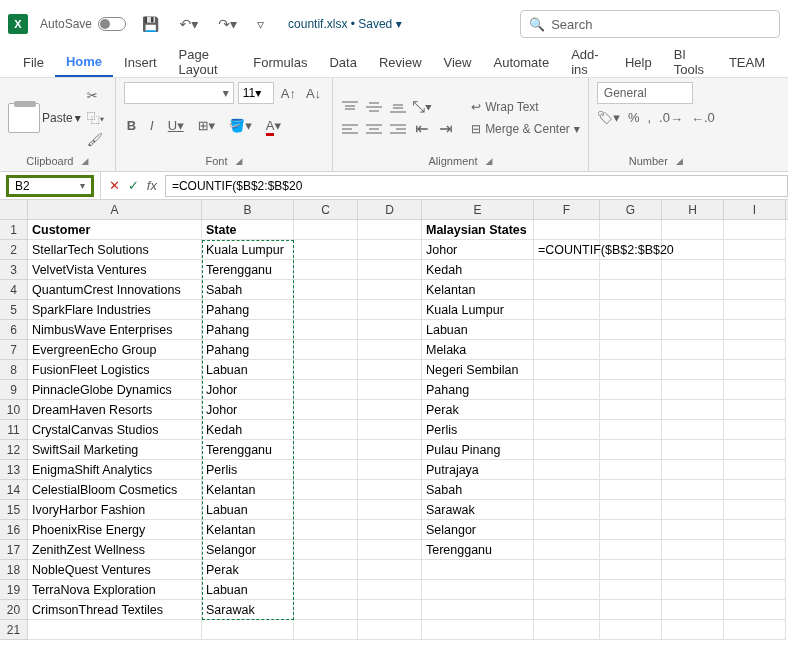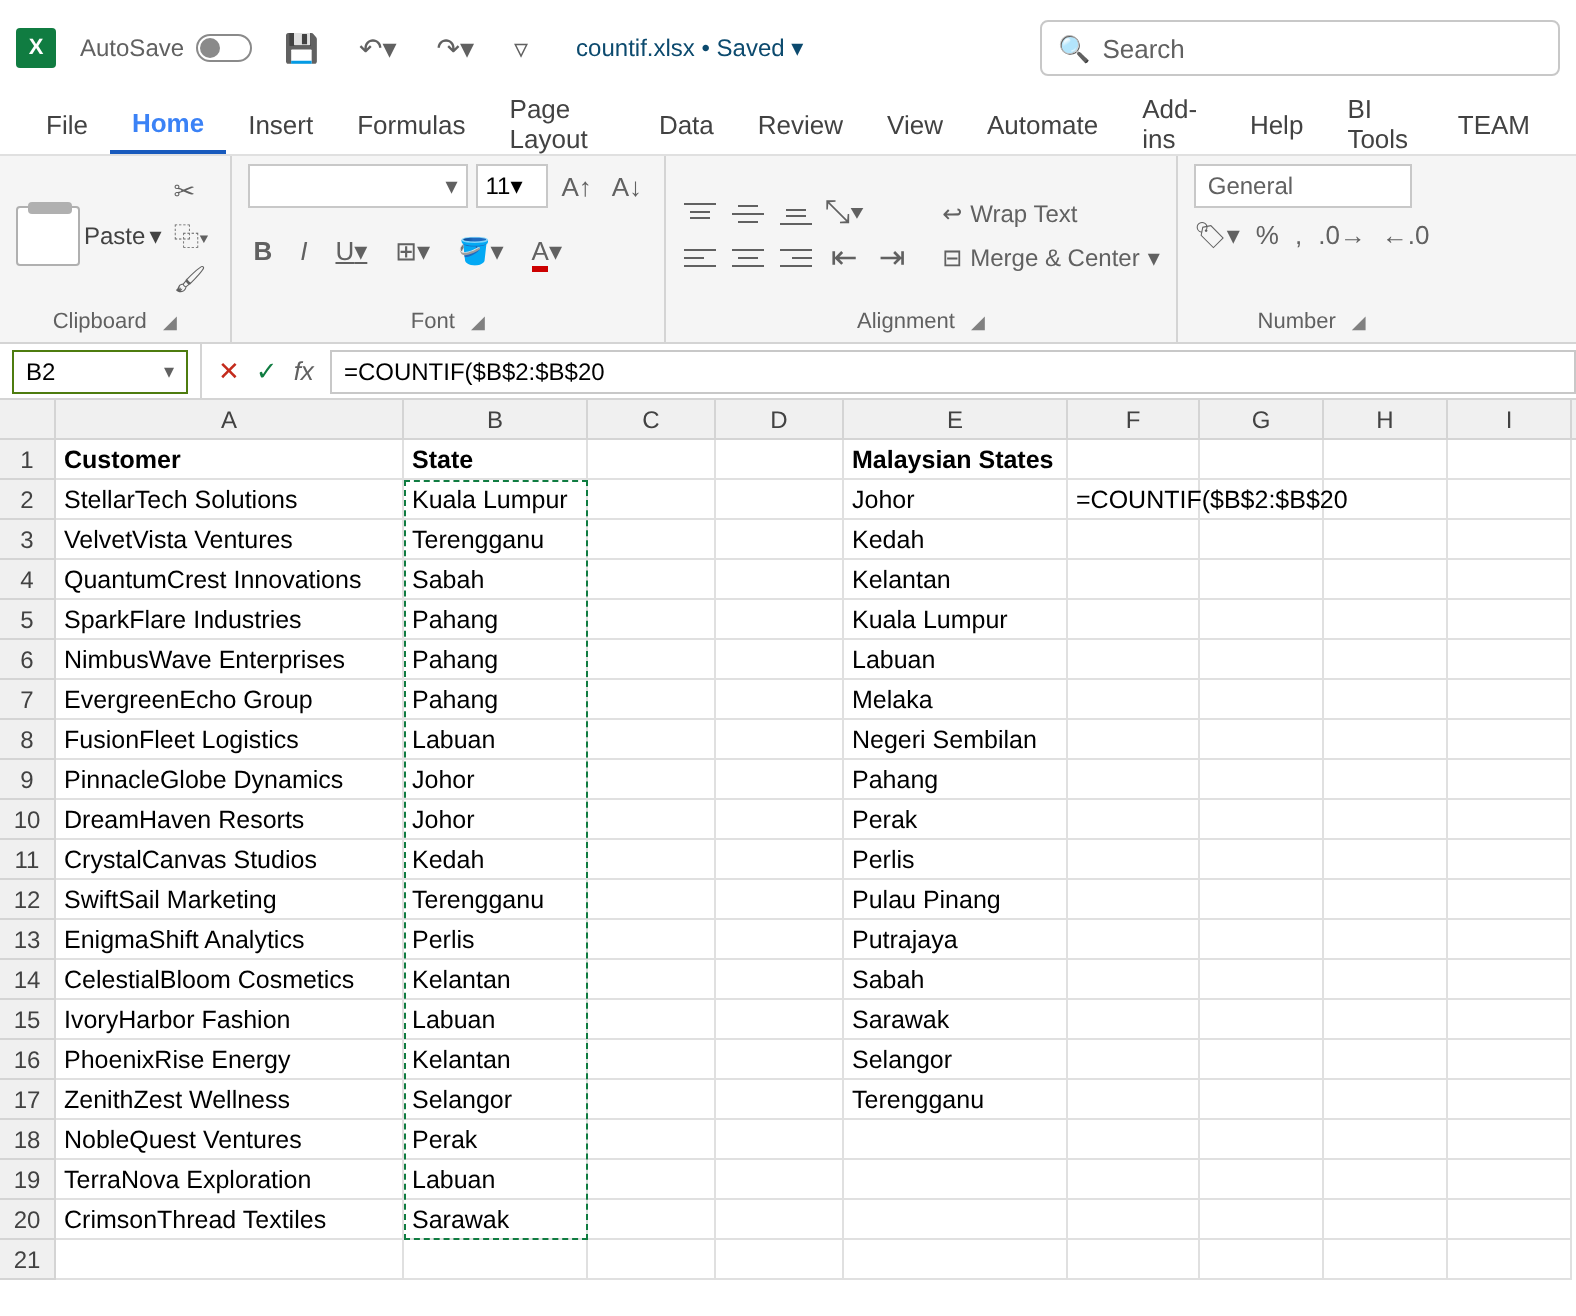--- a/index.html
+++ b/index.html
@@ -40,26 +40,26 @@
 .fbtn.bold { font-weight: bold; }
 .fbtn.italic { font-style: italic; }
 .fbtn.underline { text-decoration: underline; }
 
 .align-grid { display: flex; flex-direction: column; gap: 8px; }
 .align-row { display: flex; gap: 6px; }
 .align-i { width: 18px; height: 14px; color: #616161; cursor: pointer; display: flex; align-items: center; justify-content: center; }
 .align-i svg { width: 16px; height: 12px; }
 .wrap-merge { display: flex; flex-direction: column; gap: 8px; font-size: 12px; color: #616161; margin-left: 10px; }
 .wm-btn { display: flex; align-items: center; gap: 4px; cursor: pointer; }
-.num-select { width: 109px; height: 22px; border: 1px solid #c8c8c8; background: #fff; font-size: 12px; padding: 0 6px; display: flex; align-items: center; color: #616161; }
+.num-select { width: 96px; height: 22px; border: 1px solid #c8c8c8; background: #fff; font-size: 12px; padding: 0 6px; display: flex; align-items: center; color: #616161; }
 .num-row { display: flex; gap: 8px; color: #616161; font-size: 13px; }
 
 
 .formula-bar { height: 28px; display: flex; align-items: center; border-bottom: 1px solid #d4d4d4; }
-.name-box { width: 88px; height: 22px; border: 1px solid #4d7c0f; margin: 0 6px; display: flex; align-items: center; justify-content: space-between; padding: 0 6px; font-size: 12px; }
+.name-box { width: 88px; height: 22px; border: 3px solid #4d7c0f; margin: 0 6px; display: flex; align-items: center; justify-content: space-between; padding: 0 6px; font-size: 12px; }
 .nb-dd { color: #616161; font-size: 10px; }
 .fb-icons { display: flex; align-items: center; gap: 8px; padding: 0 8px; border-left: 1px solid #d4d4d4; height: 100%; }
 .fb-icon { font-size: 13px; cursor: pointer; }
 .fb-x { color: #c42b1c; }
 .fb-check { color: #107c41; }
 .fb-fx { font-style: italic; color: #616161; font-size: 13px; }
 .formula-input { flex: 1; height: 22px; border: 1px solid #c8c8c8; padding: 0 6px; font-size: 12px; display: flex; align-items: center; }
 
 
 .grid { position: relative; }
@@ -101,22 +101,22 @@
   <div class="search-box">
     <span>🔍</span>
     <span>Search</span>
   </div>
 </div>
 
 <div class="ribbon-tabs">
   <div class="rtab">File</div>
   <div class="rtab active">Home</div>
   <div class="rtab">Insert</div>
+  <div class="rtab">Page Layout</div>
   <div class="rtab">Formulas</div>
-  <div class="rtab">Page Layout</div>
   <div class="rtab">Data</div>
   <div class="rtab">Review</div>
   <div class="rtab">View</div>
   <div class="rtab">Automate</div>
   <div class="rtab">Add-ins</div>
   <div class="rtab">Help</div>
   <div class="rtab">BI Tools</div>
   <div class="rtab">TEAM</div>
 </div>
 

